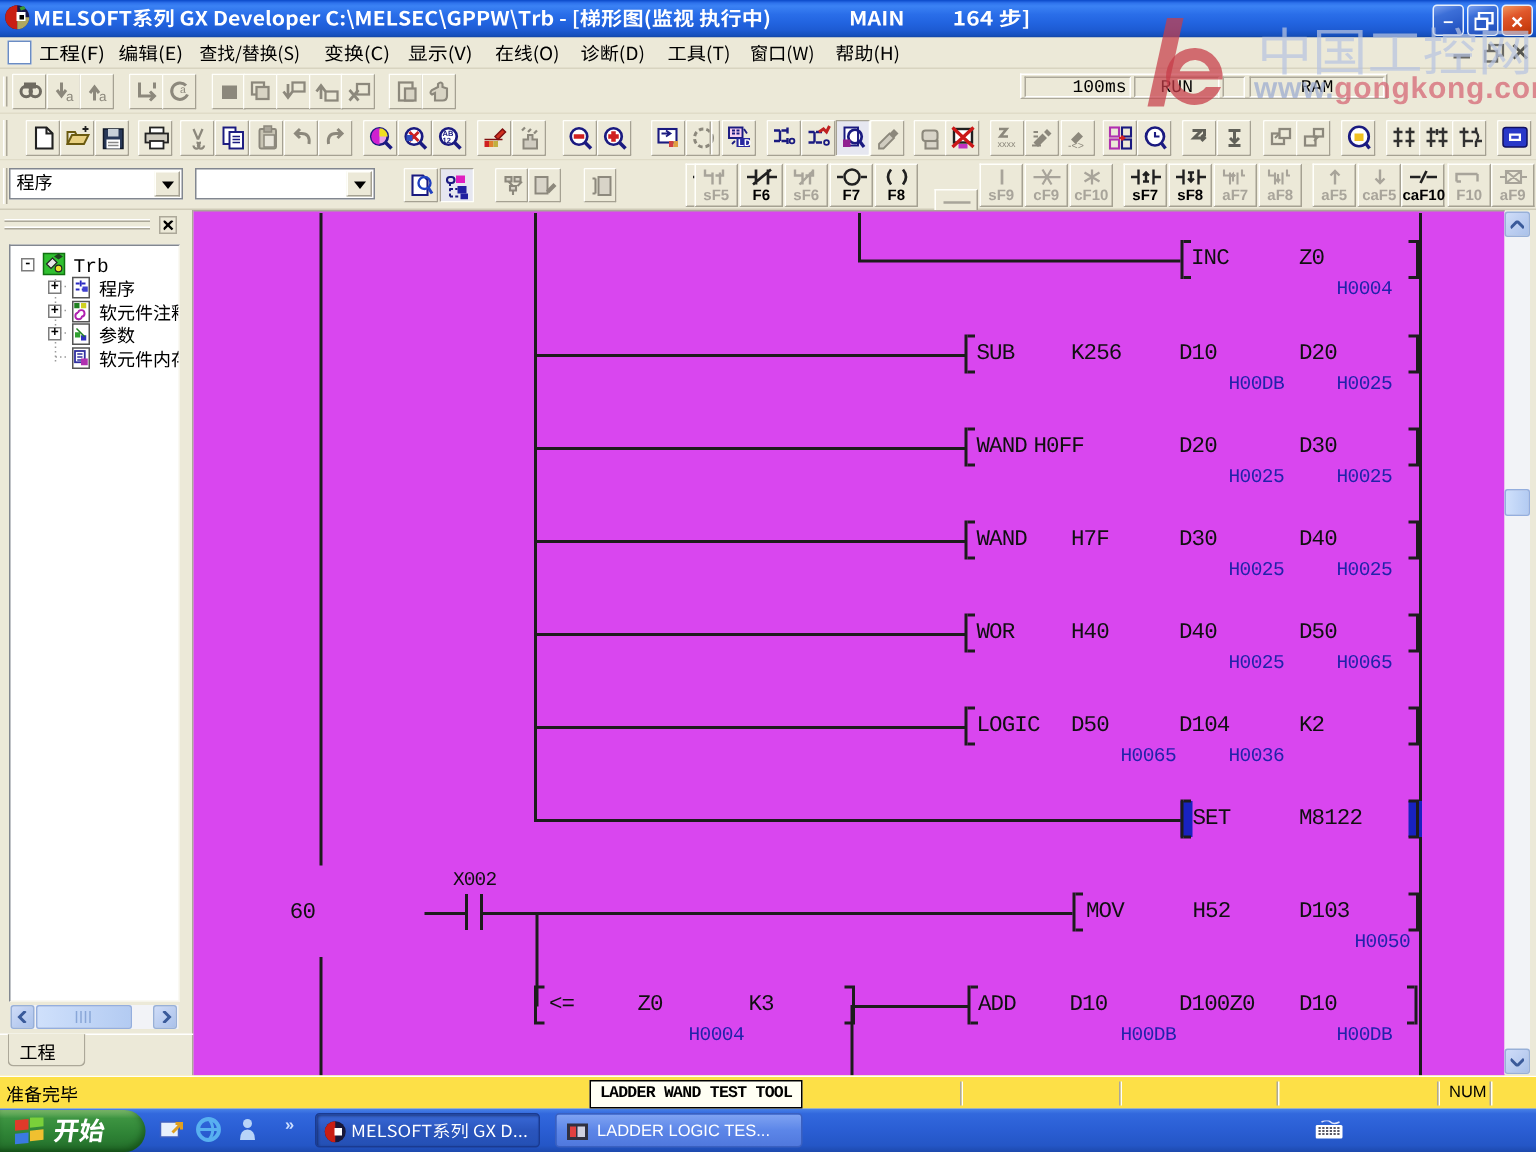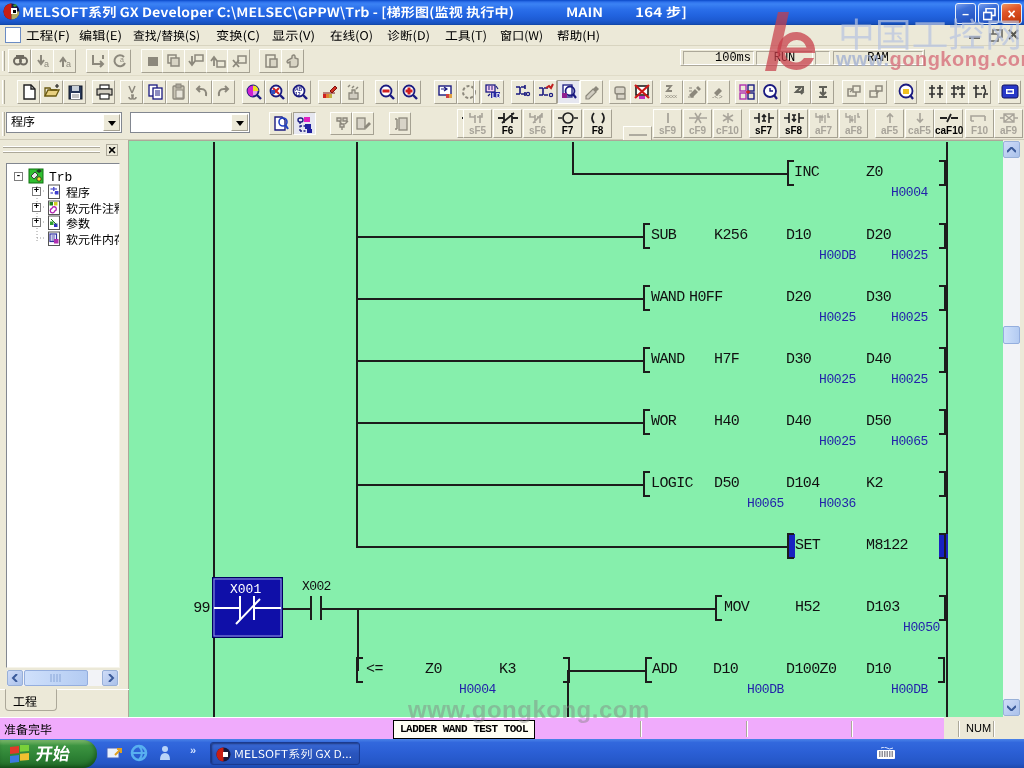--- a/index.html
+++ b/index.html
@@ -27,32 +27,32 @@
 .sunk{position:absolute;border:1px solid;border-color:#aca899 #fff #fff #aca899;font:12px "Liberation Mono",monospace;color:#000}
 .combo{position:absolute;height:21px;background:#fff;border:1px solid #828790}
 .combo .ca{position:absolute;right:1px;top:1px;width:17px;height:17px;background:#ece9d8;border:1px solid;border-color:#fffffb #a5a192 #a5a192 #fffffb}
 .combo .ca:after{content:"";position:absolute;left:4px;top:6px;border:4px solid transparent;border-top:5px solid #000}
 #dock{left:0;top:140px;width:129px;height:577px;background:#ece9d8;border-right:1px solid #aca899}
 #tree{left:6px;top:23px;width:114px;height:505px;background:#fff;border:1px solid;border-color:#828790 #f6f4ea #f6f4ea #828790;overflow:hidden}
 .pm{position:absolute;width:9px;height:9px;background:#fff;border:1px solid #7d7d7d;font:bold 9px "Liberation Mono";line-height:7px;text-align:center;color:#000}
 .sb-btn{position:absolute;background:linear-gradient(135deg,#cfdcf8,#aac1ea);border:1px solid #98b0d8;border-radius:2px}
 .sb-track{position:absolute;background:#f2f3f7}
 .sb-thumb{position:absolute;background:linear-gradient(90deg,#cfe0fb,#b3cbf2);border:1px solid #94aede;border-radius:2px}
-#lad{left:129px;top:140px;width:874px;height:577px;background:#86efac;border-top:1px solid #aca899;overflow:hidden}
+#lad{left:129px;top:140px;width:874px;height:577px;background:#d946ef;border-top:1px solid #aca899;overflow:hidden}
 .hl,.vl{position:absolute;background:#1c1c1c}
 .hl{height:2px}
 .vl{width:2px}
 .itxt{position:absolute;font:15px "Liberation Mono",monospace;letter-spacing:-0.6px;color:#101010;white-space:pre}
 .vtxt{position:absolute;font:13px "Liberation Mono",monospace;letter-spacing:-0.4px;color:#2222aa;white-space:pre}
 .brk{position:absolute;width:7px;height:26px}
 .brk.o{border-left:2px solid #1c1c1c}
 .brk.c{border-right:2px solid #1c1c1c}
 .brk:before,.brk:after{content:"";position:absolute;left:0;width:100%;height:2px;background:#1c1c1c}
 .brk:before{top:0}.brk:after{bottom:0}
-#status{left:0;top:717px;width:944px;height:22px;background:#f0abfc;border-top:1px solid #fff}
+#status{left:0;top:717px;width:1024px;height:22px;background:#fde047;border-top:1px solid #fff}
 .stsep{position:absolute;top:3px;height:16px;width:2px;border-left:1px solid #aca899;border-right:1px solid #fff}
 #task{left:0;top:739px;width:1024px;height:29px;background:linear-gradient(180deg,#4a83e8 0%,#3268dd 12%,#2b5fd5 45%,#2456c6 85%,#1d49ad 100%)}
 #start{left:0;top:1px;width:97px;height:28px;border-radius:0 14px 14px 0;background:linear-gradient(180deg,#7eba6c 0%,#3d9441 20%,#2f8436 55%,#25722c 90%,#1e6324 100%);box-shadow:inset -2px -2px 4px rgba(0,40,0,.4)}
 .tbtn{position:absolute;top:3px;height:23px;border-radius:3px;color:#fff;font:11px "Liberation Sans";overflow:hidden;white-space:nowrap}
 #tray{position:absolute;left:911px;top:0;width:113px;height:29px;background:linear-gradient(180deg,#5ea4f4 0%,#3f8bef 15%,#3884ea 60%,#2f6fd8 100%);border-left:1px solid #1d49ad}
 .wm{position:absolute;pointer-events:none}
 #tip{left:393px;top:720px;width:142px;height:19px;background:#fffff4;border:1px solid #000;font:bold 11px "Liberation Mono",monospace;text-align:center;line-height:17px;color:#000;letter-spacing:-0.5px}
 </style></head><body>
 <div id="root">
 
@@ -789,31 +789,24 @@
 <div class="vtxt" style="left:687px;top:231px;width:40px;text-align:right">H0025</div>
 <div class="vtxt" style="left:759px;top:231px;width:40px;text-align:right">H0025</div>
 <div class="vtxt" style="left:687px;top:293px;width:40px;text-align:right">H0025</div>
 <div class="vtxt" style="left:759px;top:293px;width:40px;text-align:right">H0065</div>
 <div class="vtxt" style="left:615px;top:355px;width:40px;text-align:right">H0065</div>
 <div class="vtxt" style="left:687px;top:355px;width:40px;text-align:right">H0036</div>
 <div class="vtxt" style="left:771px;top:479px;width:40px;text-align:right">H0050</div>
 <div class="vtxt" style="left:327px;top:541px;width:40px;text-align:right">H0004</div>
 <div class="vtxt" style="left:615px;top:541px;width:40px;text-align:right">H00DB</div>
 <div class="vtxt" style="left:759px;top:541px;width:40px;text-align:right">H00DB</div>
-<div class="itxt" style="left:55px;top:459px;width:26px;text-align:right">99</div>
+<div class="itxt" style="left:55px;top:459px;width:26px;text-align:right">60</div>
 <div class="itxt" style="left:173px;top:438px;font-size:13px">X002</div>
 <div class="vl" style="left:181px;top:455px;height:24px"></div>
 <div class="vl" style="left:191px;top:455px;height:24px"></div>
-<div class="abs" style="left:83px;top:436px;width:71px;height:61px;background:#0f0fa8;border:1px solid #000060">
-        <svg width="69" height="59" style="position:absolute;left:0;top:0">
-          <rect x="1" y="1" width="67" height="57" fill="none" stroke="#9aa0e0" stroke-width="1"></rect>
-          <text x="17" y="15" font-family="Liberation Mono" font-size="13" fill="#fff">X001</text>
-          <path d="M1 30 h26 m14 0 h27 M27 18 v24 M41 18 v24 M23 46 L47 21" stroke="#fff" stroke-width="2" fill="none"></path>
-        </svg>
-      </div>
 </div>
 <div class="sb-track abs" style="left:1003px;top:141px;width:17px;height:575px"></div>
 <div class="sb-btn abs" style="left:1003px;top:141px;width:17px;height:17px"></div>
 <svg class="abs" style="left:1007px;top:147px" width="9" height="6">
       <path d="M0 5 l4.5-4.5 4.5 4.5" stroke="#3a5a9a" stroke-width="2" fill="none"></path>
     </svg>
 <div class="sb-thumb abs" style="left:1003px;top:326px;width:17px;height:18px"></div>
 <div class="sb-btn abs" style="left:1003px;top:699px;width:17px;height:17px"></div>
 <svg class="abs" style="left:1007px;top:705px" width="9" height="6">
       <path d="M0 1 l4.5 4.5 4.5-4.5" stroke="#3a5a9a" stroke-width="2" fill="none"></path>
@@ -860,30 +853,37 @@
 <div class="tbtn" style="left:210px;width:150px;background:linear-gradient(180deg,#3a6ad8,#2a55bd 50%,#2450b5);border:1px solid #1a3a90;box-shadow:inset 1px 1px 2px rgba(0,0,20,.45)">
         <svg style="position:absolute;left:5px;top:4px" width="15" height="15">
           <circle cx="7.5" cy="7.5" r="7" fill="#18183a"></circle>
           <path d="M7.5 .5 A7 7 0 0 0 7.5 14.5Z" fill="#c81e14"></path>
           <rect x="7" y="5" width="5" height="5" fill="#fff"></rect>
         </svg>
       </div>
 <svg class="abs" style="left:234px;top:8px" width="120" height="15">
         <path transform="translate(0,11)" d="M1.2 0.0H2.2V-4.5C2.2 -5.2 2.2 -6.1 2.1 -6.8H2.1L2.9 -5.0L4.6 -0.8H5.3L7.0 -5.0L7.7 -6.8H7.8C7.7 -6.1 7.6 -5.2 7.6 -4.5V0.0H8.7V-8.1H7.3L5.6 -3.8C5.4 -3.2 5.2 -2.6 5.0 -2.1H4.9C4.7 -2.6 4.5 -3.2 4.3 -3.8L2.6 -8.1H1.2Z M11.1 0.0H16.4V-0.9H12.3V-3.8H15.7V-4.7H12.3V-7.2H16.3V-8.1H11.1Z M18.3 0.0H23.4V-0.9H19.5V-8.1H18.3Z M27.4 0.1C29.3 0.1 30.5 -0.9 30.5 -2.1C30.5 -3.3 29.7 -3.9 28.6 -4.3L27.4 -4.8C26.7 -5.1 25.9 -5.4 25.9 -6.1C25.9 -6.9 26.5 -7.3 27.6 -7.3C28.4 -7.3 29.0 -7.0 29.6 -6.6L30.2 -7.2C29.6 -7.8 28.6 -8.2 27.6 -8.2C25.9 -8.2 24.7 -7.3 24.7 -6.1C24.7 -4.9 25.7 -4.3 26.6 -4.0L27.8 -3.5C28.7 -3.2 29.3 -2.9 29.3 -2.1C29.3 -1.3 28.6 -0.7 27.5 -0.7C26.5 -0.7 25.6 -1.1 25.0 -1.7L24.3 -1.0C25.1 -0.3 26.2 0.1 27.4 0.1Z M35.5 0.1C37.8 0.1 39.4 -1.5 39.4 -4.1C39.4 -6.6 37.8 -8.2 35.5 -8.2C33.3 -8.2 31.7 -6.6 31.7 -4.1C31.7 -1.5 33.3 0.1 35.5 0.1ZM35.5 -0.7C33.9 -0.7 32.9 -2.0 32.9 -4.1C32.9 -6.1 33.9 -7.3 35.5 -7.3C37.2 -7.3 38.2 -6.1 38.2 -4.1C38.2 -2.0 37.2 -0.7 35.5 -0.7Z M41.3 0.0H42.4V-3.6H45.8V-4.5H42.4V-7.2H46.5V-8.1H41.3Z M49.9 0.0H51.0V-7.2H53.7V-8.1H47.2V-7.2H49.9Z M57.6 -2.5C57.0 -1.7 56.0 -0.9 55.0 -0.3C55.2 -0.2 55.6 0.1 55.8 0.2C56.7 -0.4 57.8 -1.3 58.5 -2.2ZM61.9 -2.1C62.9 -1.4 64.2 -0.4 64.8 0.2L65.6 -0.3C64.9 -0.9 63.6 -1.8 62.6 -2.5ZM62.2 -4.9C62.5 -4.6 62.9 -4.3 63.2 -4.0L57.8 -3.7C59.7 -4.5 61.5 -5.5 63.4 -6.7L62.6 -7.3C62.0 -6.8 61.4 -6.4 60.7 -6.0L57.7 -5.8C58.6 -6.4 59.5 -7.1 60.3 -7.9C61.9 -8.0 63.4 -8.2 64.6 -8.5L63.9 -9.2C61.9 -8.7 58.4 -8.4 55.4 -8.3C55.5 -8.1 55.6 -7.8 55.7 -7.6C56.7 -7.6 57.9 -7.7 59.0 -7.8C58.2 -7.0 57.3 -6.4 57.0 -6.2C56.6 -5.9 56.3 -5.8 56.1 -5.7C56.2 -5.5 56.3 -5.2 56.4 -5.0C56.6 -5.1 57.0 -5.1 59.5 -5.3C58.4 -4.7 57.5 -4.2 57.1 -4.1C56.4 -3.7 55.8 -3.5 55.4 -3.5C55.5 -3.2 55.7 -2.9 55.7 -2.7C56.0 -2.8 56.5 -2.9 59.9 -3.1V-0.2C59.9 -0.1 59.8 -0.1 59.6 -0.0C59.4 -0.0 58.8 -0.0 58.0 -0.1C58.2 0.2 58.3 0.5 58.4 0.8C59.3 0.8 59.9 0.7 60.3 0.6C60.7 0.5 60.8 0.3 60.8 -0.2V-3.2L63.8 -3.4C64.2 -3.0 64.5 -2.7 64.7 -2.4L65.4 -2.8C64.9 -3.4 63.9 -4.5 62.9 -5.2Z M74.2 -8.0V-1.8H75.1V-8.0ZM76.7 -9.2V-0.2C76.7 -0.0 76.6 0.0 76.4 0.0C76.2 0.1 75.6 0.1 74.9 0.0C75.0 0.3 75.2 0.6 75.2 0.8C76.2 0.8 76.7 0.8 77.1 0.7C77.5 0.6 77.6 0.3 77.6 -0.2V-9.2ZM68.5 -3.3C69.2 -2.9 69.9 -2.4 70.4 -2.0C69.6 -0.9 68.5 -0.2 67.3 0.2C67.5 0.4 67.7 0.7 67.8 0.9C70.4 -0.1 72.3 -2.3 72.9 -6.1L72.4 -6.2L72.2 -6.2H69.5C69.7 -6.7 69.8 -7.3 70.0 -7.9H73.3V-8.6H67.1V-7.9H69.1C68.6 -6.2 68.0 -4.6 67.0 -3.6C67.2 -3.5 67.5 -3.2 67.7 -3.0C68.3 -3.7 68.7 -4.5 69.2 -5.4H71.9C71.7 -4.4 71.3 -3.5 70.9 -2.7C70.4 -3.1 69.7 -3.6 69.1 -3.9Z M86.0 0.1C87.2 0.1 88.2 -0.3 88.8 -0.8V-4.2H85.8V-3.3H87.7V-1.2C87.4 -0.9 86.8 -0.7 86.1 -0.7C84.2 -0.7 83.1 -2.0 83.1 -4.1C83.1 -6.1 84.3 -7.3 86.1 -7.3C87.0 -7.3 87.6 -7.0 88.1 -6.6L88.7 -7.2C88.1 -7.7 87.3 -8.2 86.1 -8.2C83.7 -8.2 82.0 -6.6 82.0 -4.0C82.0 -1.4 83.7 0.1 86.0 0.1Z M89.9 0.0H91.1L92.4 -2.2C92.6 -2.6 92.8 -3.0 93.1 -3.5H93.1C93.4 -3.0 93.7 -2.6 93.9 -2.2L95.2 0.0H96.5L93.9 -4.1L96.3 -8.1H95.1L93.9 -6.0C93.7 -5.6 93.5 -5.3 93.3 -4.8H93.2C92.9 -5.3 92.8 -5.6 92.5 -6.0L91.3 -8.1H90.1L92.5 -4.2Z M100.7 0.0H102.9C105.6 0.0 107.1 -1.5 107.1 -4.1C107.1 -6.6 105.6 -8.1 102.9 -8.1H100.7ZM101.8 -0.8V-7.2H102.8C104.9 -7.2 105.9 -6.1 105.9 -4.1C105.9 -2.0 104.9 -0.8 102.8 -0.8Z M109.5 0.1C110.0 0.1 110.3 -0.2 110.3 -0.6C110.3 -1.1 110.0 -1.4 109.5 -1.4C109.1 -1.4 108.7 -1.1 108.7 -0.6C108.7 -0.2 109.1 0.1 109.5 0.1Z M112.9 0.1C113.3 0.1 113.7 -0.2 113.7 -0.6C113.7 -1.1 113.3 -1.4 112.9 -1.4C112.5 -1.4 112.1 -1.1 112.1 -0.6C112.1 -0.2 112.5 0.1 112.9 0.1Z M116.3 0.1C116.7 0.1 117.1 -0.2 117.1 -0.6C117.1 -1.1 116.7 -1.4 116.3 -1.4C115.9 -1.4 115.5 -1.1 115.5 -0.6C115.5 -0.2 115.9 0.1 116.3 0.1Z" fill="#ffffff"></path>
       </svg>
+<div class="tbtn" style="left:370px;width:165px;background:linear-gradient(180deg,#7fa3f2,#5c86e8 50%,#5078dd);border:1px solid #3a60c0">
+        <svg style="position:absolute;left:7px;top:4px" width="15" height="15">
+          <rect x="0" y="2" width="14" height="11" fill="#303040"></rect>
+          <rect x="2" y="4" width="4" height="7" fill="#e04040"></rect>
+          <rect x="7" y="4" width="5" height="7" fill="#d0d0e0"></rect>
+        </svg>
+        <span style="position:absolute;left:27px;top:5px">LADDER LOGIC TES...</span>
+      </div>
 <svg class="abs" style="left:877px;top:8px" width="19" height="13">
         <rect x="0" y="3" width="18" height="9" rx="1" fill="#fff"></rect>
         <path d="M2 5 h14 M2 7 h14 M2 9 h14" stroke="#223" stroke-width="1" stroke-dasharray="1.5 1"></path>
         <path d="M4 1 q4-2 6 0 t6 0" stroke="#dde6ff" stroke-width="1" fill="none"></path>
       </svg>
     </div>
 <div id="tip" class="abs">LADDER WAND TEST TOOL</div>
 <div class="wm" style="left:752px;top:8px;width:272px;height:70px">
       <svg width="272" height="70" style="position:absolute;left:0;top:0">
         <path d="M37 4 L24 63 L13 63 L26 4 Z" fill="rgba(198,62,74,0.72)"></path>
         <path d="M45 24 a 19 19 0 1 0 17 26 l-10 0 a 10.5 10.5 0 0 1 -19 -5 l30 0 a 19 19 0 0 0 -18 -21 z M45 32 a 10.5 10.5 0 0 1 9.5 7.5 l-20 0 a 10.5 10.5 0 0 1 10.5 -7.5 z" fill="rgba(198,58,70,0.72)"></path>
       </svg>
     </div>
 <svg class="abs" style="left:838px;top:13px" width="186" height="44">
       <path transform="translate(0,34)" d="M16.9 -28.6V-22.5H3.5V-6.3H6.3V-8.4H16.9V2.7H19.8V-8.4H30.4V-6.5H33.2V-22.5H19.8V-28.6ZM6.3 -10.9V-20.0H16.9V-10.9ZM30.4 -10.9H19.8V-20.0H30.4Z M58.6 -10.9C59.9 -9.7 61.5 -8.1 62.2 -7.0L64.1 -8.1C63.4 -9.1 61.8 -10.7 60.4 -11.8ZM45.2 -6.7V-4.5H65.4V-6.7H56.3V-12.4H63.7V-14.6H56.3V-19.5H64.6V-21.8H45.7V-19.5H53.7V-14.6H46.7V-12.4H53.7V-6.7ZM40.0 -27.0V2.7H42.8V1.0H67.5V2.7H70.4V-27.0ZM42.8 -1.4V-24.7H67.5V-1.4Z M75.5 -2.4V0.1H108.6V-2.4H93.4V-22.1H106.7V-24.7H77.4V-22.1H90.4V-2.4Z M136.0 -18.8C138.3 -16.9 141.4 -14.1 142.9 -12.5L144.7 -14.2C143.1 -15.7 140.0 -18.4 137.7 -20.2ZM131.0 -20.2C129.3 -17.9 126.6 -15.6 124.0 -14.1C124.5 -13.7 125.4 -12.6 125.7 -12.2C128.4 -13.9 131.4 -16.7 133.4 -19.3ZM116.4 -28.6V-22.0H112.0V-19.6H116.4V-11.4C114.6 -10.8 112.9 -10.4 111.6 -10.0L112.2 -7.4L116.4 -8.9V-0.5C116.4 -0.1 116.3 0.1 115.8 0.1C115.4 0.1 113.9 0.1 112.4 0.1C112.7 0.7 113.0 1.8 113.1 2.4C115.4 2.4 116.9 2.3 117.8 2.0C118.7 1.6 119.0 0.9 119.0 -0.5V-9.7L123.0 -11.1L122.5 -13.4L119.0 -12.2V-19.6H122.8V-22.0H119.0V-28.6ZM122.6 -0.7V1.6H145.9V-0.7H135.8V-9.2H143.3V-11.5H125.6V-9.2H133.0V-0.7ZM132.0 -28.0C132.6 -26.9 133.2 -25.6 133.6 -24.4H123.9V-18.5H126.4V-22.2H142.9V-18.8H145.5V-24.4H136.6C136.2 -25.6 135.4 -27.3 134.6 -28.6Z M154.3 -18.2C156.0 -16.4 157.8 -14.1 159.5 -12.0C158.1 -8.3 156.1 -5.3 153.5 -3.0C154.1 -2.7 155.2 -1.9 155.7 -1.6C157.9 -3.7 159.7 -6.5 161.1 -9.7C162.3 -8.1 163.3 -6.6 164.0 -5.3L165.8 -7.0C164.9 -8.5 163.6 -10.3 162.2 -12.2C163.2 -15.1 164.0 -18.2 164.6 -21.5L162.0 -21.8C161.6 -19.2 161.1 -16.8 160.4 -14.6C158.9 -16.3 157.5 -18.1 156.0 -19.7ZM165.0 -18.2C166.7 -16.3 168.4 -14.1 170.0 -11.9C168.5 -8.2 166.6 -5.0 163.8 -2.7C164.5 -2.4 165.5 -1.7 166.0 -1.3C168.4 -3.5 170.2 -6.3 171.6 -9.5C172.9 -7.6 174.0 -5.8 174.7 -4.3L176.6 -5.8C175.8 -7.6 174.4 -9.9 172.7 -12.2C173.7 -15.0 174.4 -18.1 175.0 -21.4L172.5 -21.7C172.1 -19.2 171.6 -16.8 170.9 -14.6C169.6 -16.3 168.2 -18.0 166.8 -19.5ZM150.4 -26.5V2.7H153.2V-24.1H178.1V-0.7C178.1 -0.1 177.9 0.1 177.2 0.1C176.5 0.2 174.0 0.2 171.6 0.1C172.0 0.8 172.5 1.9 172.7 2.6C176.0 2.7 178.0 2.6 179.2 2.2C180.4 1.8 180.9 1.0 180.9 -0.7V-26.5Z" fill="rgba(183,196,224,0.72)"></path>
     </svg>
 <div class="wm" style="left:836px;top:48px;font:bold 20px 'Liberation Sans';letter-spacing:0.5px;white-space:nowrap"><span style="color:rgba(158,172,208,0.75)">www.</span><span style="color:rgba(213,103,118,0.75)">gongkong.com</span></div>
-<div class="wm" style="left:408px;top:696px;font:bold 24px 'Liberation Sans';letter-spacing:0.5px;color:rgba(130,130,130,0.45)">www.gongkong.com</div>
 </div>
 </body></html>

